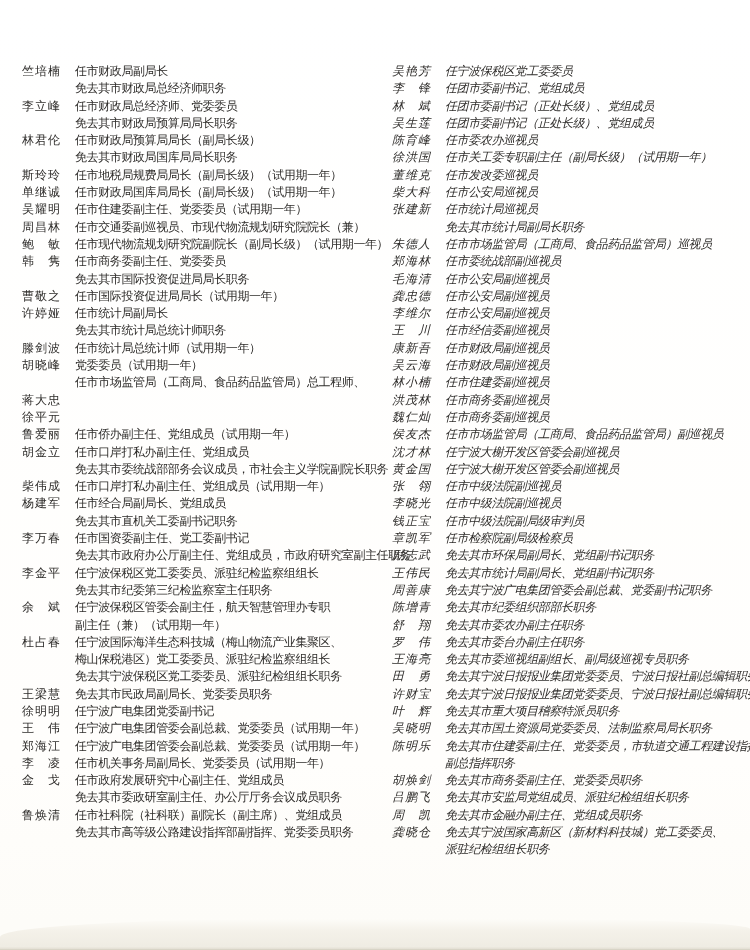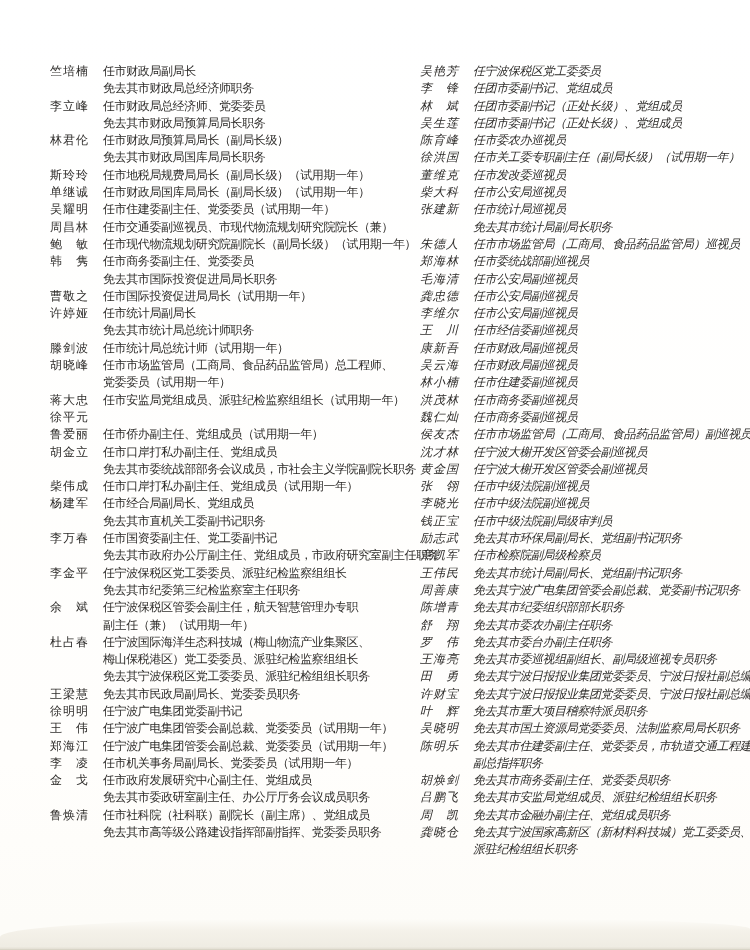--- a/index.html
+++ b/index.html
@@ -15,21 +15,20 @@
     background: linear-gradient(180deg, #ffffff 0%, #fffefc 80%, #fdfcf8 97%);
     overflow: hidden;
   }
   .column {
     position: absolute;
     top: 63px;
     font-size: 12px;
     line-height: 17.3px;
     color: #2e2c2a;
     letter-spacing: -0.4px;
-    margin-left: 28px;
   }
   .col-left  { left: 22px;  width: 368px; }
   .col-right { left: 392px; width: 352px; font-style: italic; }
   .entry { display: flex; align-items: flex-start; }
   .name {
     width: 38px;
     min-width: 38px;
     margin-right: 15px;
     text-align: justify;
     text-align-last: justify;
@@ -125,29 +124,26 @@
       </div>
       <div class="entry">
         <div class="name">滕剑波</div>
         <div class="lines">
           <div class="line">任市统计局总统计师（试用期一年）</div>
         </div>
       </div>
       <div class="entry">
         <div class="name">胡晓峰</div>
         <div class="lines">
+          <div class="line">党委委员（试用期一年）</div>
           <div class="line">任市市场监管局（工商局、食品药品监管局）总工程师、</div>
-          <div class="line">党委委员（试用期一年）</div>
         </div>
       </div>
       <div class="entry">
         <div class="name">蒋大忠</div>
-        <div class="lines">
-          <div class="line">任市安监局党组成员、派驻纪检监察组组长（试用期一年）</div>
-        </div>
       </div>
       <div class="entry">
         <div class="name">徐平元</div>
       </div>
       <div class="entry">
         <div class="name">鲁爱丽</div>
         <div class="lines">
           <div class="line">任市侨办副主任、党组成员（试用期一年）</div>
         </div>
       </div>
@@ -397,29 +393,29 @@
           <div class="line">任市中级法院副巡视员</div>
         </div>
       </div>
       <div class="entry">
         <div class="name">钱正宝</div>
         <div class="lines">
           <div class="line">任市中级法院副局级审判员</div>
         </div>
       </div>
       <div class="entry">
+        <div class="name">章凯军</div>
+        <div class="lines">
+          <div class="line">任市检察院副局级检察员</div>
+        </div>
+      </div>
+      <div class="entry">
         <div class="name">励志武</div>
         <div class="lines">
           <div class="line">免去其市环保局副局长、党组副书记职务</div>
-        </div>
-      </div>
-      <div class="entry">
-        <div class="name">章凯军</div>
-        <div class="lines">
-          <div class="line">任市检察院副局级检察员</div>
         </div>
       </div>
       <div class="entry">
         <div class="name">王伟民</div>
         <div class="lines">
           <div class="line">免去其市统计局副局长、党组副书记职务</div>
         </div>
       </div>
       <div class="entry">
         <div class="name">周善康</div>

